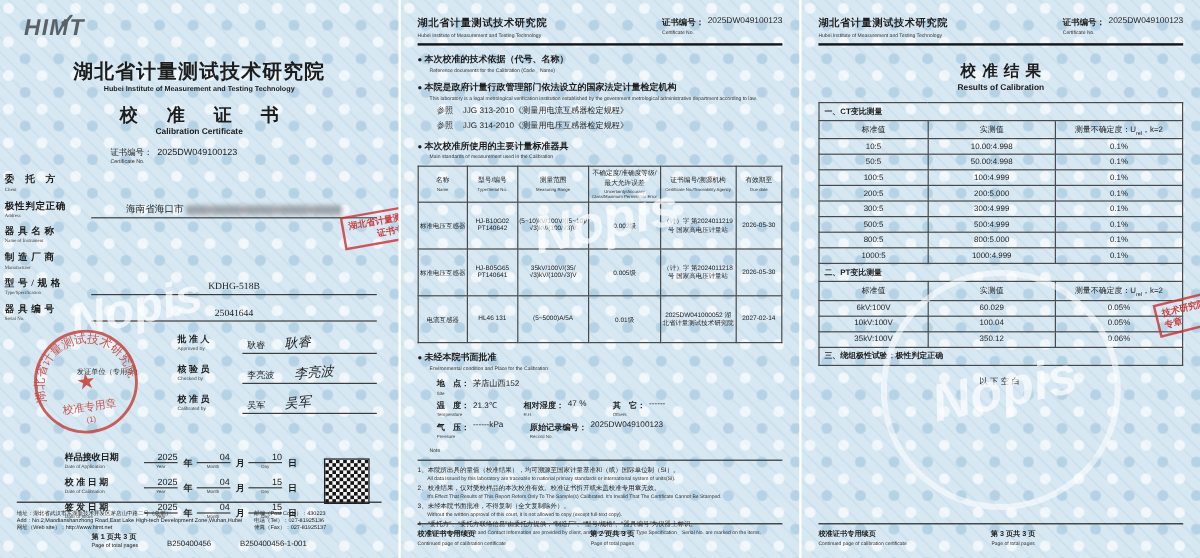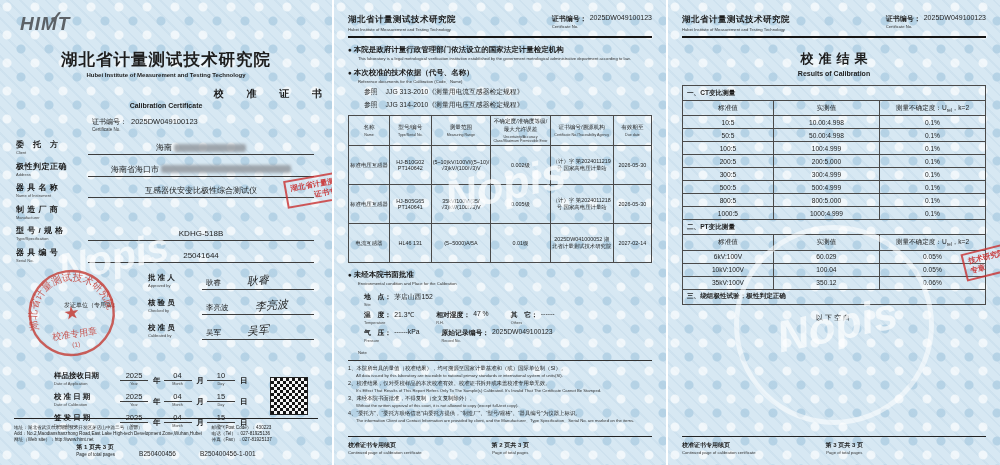--- a/index.html
+++ b/index.html
@@ -13,49 +13,49 @@
     background-size:28px 28px,28px 28px,auto;}
   .wm{position:absolute;pointer-events:none;color:rgba(255,255,255,.85);font-style:italic;font-weight:bold;
       transform:rotate(-12deg);opacity:.8;}
   .wm-circle{position:absolute;border:5px solid rgba(255,255,255,.55);border-radius:50%;pointer-events:none;}
 
   
   .p1-logo{margin:13px 0 0 20px;font-size:19px;font-weight:bold;font-style:italic;color:#5c6166;letter-spacing:1px;position:relative;display:inline-block;}
   .p1-logo .chk{position:absolute;left:29px;top:-6px;font-style:normal;font-size:17px;color:#5c6166;}
   .p1-inst{margin-top:14px;text-align:center;font-size:16.5px;font-weight:bold;letter-spacing:1px;}
   .p1-inst-en{text-align:center;font-size:6px;font-weight:bold;margin-top:1px;}
-  .p1-title{margin-top:9px;text-align:right;font-size:10px;font-weight:bold;letter-spacing:10px;text-indent:10px;}
+  .p1-title{margin-top:9px;text-align:center;font-size:15px;font-weight:bold;letter-spacing:10px;text-indent:10px;}
   .p1-title-en{text-align:center;font-size:7px;font-weight:bold;margin-top:1px;}
   .p1-certno{margin:8px 0 0 92px;font-size:7px;}
   .p1-certno .num{font-size:7.5px;margin-left:4px;}
   .p1-certno .en{font-size:4.5px;color:#333;}
-  .p1-fields{margin:7px 18px 0 16px;}
+  .p1-fields{margin:7px 18px 0 4px;font-family:Liberation Serif, serif;}
   .frow{display:flex;align-items:flex-end;margin-top:5.5px;}
   .flabel{width:72px;flex:none;}
   .flabel .zh{font-size:8px;font-weight:bold;letter-spacing:.5px;}
   .flabel .en{font-size:4px;color:#444;margin-top:0;}
   .fval{flex:1;border-bottom:1px solid #3d3d3d;text-align:center;font-size:8px;padding-bottom:1px;min-height:10px;}
   .blur{display:inline-block;height:8px;background:#90959b;filter:blur(1.6px);border-radius:2px;vertical-align:middle;opacity:.8;margin-left:2px;}
   .p1-approve{position:relative;margin:10px 18px 0 18px;min-height:92px;}
   .arow{display:flex;align-items:flex-start;margin-left:130px;margin-top:8px;}
   .arow .al{width:54px;flex:none;}
   .arow .al .zh{font-size:7.5px;font-weight:bold;}
   .arow .al .en{font-size:4px;color:#444;}
-  .arow .aval{flex:1;border-bottom:1px solid #3d3d3d;display:flex;align-items:flex-end;gap:26px;padding:0 4px 1px 4px;}
+  .arow .aval{flex:1;border-bottom:1px solid #3d3d3d;display:flex;align-items:flex-end;gap:16px;padding:0 4px 1px 4px;}
   .arow .name{font-size:7.5px;}
   .arow .sig{font-family:"DejaVu Serif",serif;font-style:italic;font-size:11px;transform:rotate(-5deg);color:#222;}
   .stamp1{position:absolute;left:8px;top:-6px;transform:rotate(-8deg);opacity:.92;}
   .seal-label{position:absolute;left:46px;top:28px;font-size:6px;color:#333;z-index:0;}
   .p1-dates{margin:4px 18px 0 18px;position:relative;}
   .drow{display:flex;align-items:flex-end;margin-top:6px;}
   .drow .dl{width:66px;flex:none;padding-left:36px;}
   .drow .dl .zh{font-size:7.5px;font-weight:bold;}
   .drow .dl .en{font-size:4px;color:#444;}
   .dpart{display:flex;flex-direction:column;align-items:center;margin-right:2px;}
-  .dval{display:inline-block;width:28px;border-bottom:1px solid #3d3d3d;text-align:center;font-size:7.5px;}
+  .dval{display:inline-block;width:28px;border-bottom:1px solid #3d3d3d;text-align:right;font-size:7.5px;}
   .dunit{font-size:7.5px;font-weight:bold;margin:0 3px;}
   .den{font-size:3.8px;color:#444;margin-top:1px;}
   .qr{position:absolute;right:6px;top:6px;width:36px;height:36px;border:1px solid #222;
       background-image:repeating-conic-gradient(#141414 0% 25%, #f5f5f5 0% 50%);background-size:6px 6px;}
   .p1-footer{position:absolute;left:14px;right:14px;bottom:8px;border-top:1px solid #222;padding-top:3px;font-size:4.6px;color:#222;}
   .p1-footer .frow2{display:flex;justify-content:space-between;}
   .p1-footer .left{width:63%;}
   .p1-footer .right{width:35%;}
   .p1-footer div{margin-top:1px;}
   .pageline{display:flex;justify-content:center;gap:24px;align-items:flex-end;margin-top:4px;}
@@ -130,35 +130,33 @@
       <span>证书编号：</span><span class="num">2025DW049100123</span>
       <div class="en">Certificate No.</div>
     </div>
 
     <div class="p1-fields">
       <div class="frow">
         <div class="flabel">
             <div class="zh">委　托　方</div>
             <div class="en">Client</div>
           </div>
-        <div class="fval"><span>海南</span><span class="blur" style="width:72px;"></span></div>
       </div>
       <div class="frow">
         <div class="flabel">
             <div class="zh">极性判定正确</div>
             <div class="en">Address</div>
           </div>
         <div class="fval"><span>海南省海口市</span><span class="blur" style="width:130px;"></span></div>
       </div>
       <div class="frow">
         <div class="flabel">
             <div class="zh">器 具 名 称</div>
             <div class="en">Name of Instrument</div>
           </div>
-        <div class="fval"><span>互感器伏安变比极性综合测试仪</span></div>
       </div>
       <div class="frow">
         <div class="flabel">
             <div class="zh">制 造 厂 商</div>
             <div class="en">Manufacturer</div>
           </div>
       </div>
       <div class="frow">
         <div class="flabel">
             <div class="zh">型 号 / 规 格</div>
@@ -322,37 +320,41 @@
       <div class="cert">
         <div class="row">
             <span class="lab">证书编号：</span>
             <span class="num">2025DW049100123</span>
           </div>
         <div class="en">Certificate No.</div>
       </div>
     </div>
 
     <div class="bullet">
+      <div class="bt">本次校准的技术依据（代号、名称）</div>
+      <div class="ben">Reference documents for the Calibration (Code、Name)</div>
+    </div>
+
+    <div class="bullet">
       <div class="bt">本院是政府计量行政管理部门依法设立的国家法定计量检定机构</div>
       <div class="ben">This laboratory is a legal metrological verification institution established by the government metrological administrative department according to law.</div>
-    </div>
-
-    <div class="bullet">
-      <div class="bt">本次校准的技术依据（代号、名称）</div>
-      <div class="ben">Reference documents for the Calibration (Code、Name)</div>
     </div>
     <div class="refline">
         <span>参照</span>
         <span>JJG 313-2010《测量用电流互感器检定规程》</span>
       </div>
     <div class="refline">
         <span>参照</span>
         <span>JJG 314-2010《测量用电压互感器检定规程》</span>
       </div>
 
+    <div class="bullet">
+      <div class="bt">本次校准所使用的主要计量标准器具</div>
+      <div class="ben">Main standards of measurement used in the Calibration</div>
+    </div>
 
     <table class="std-table">
       <tbody>
           <tr>
         <th style="width:14%">
               <div class="zh">名称</div>
               <div class="en">Name</div>
             </th>
         <th style="width:14%">
               <div class="zh">型号/编号</div>

